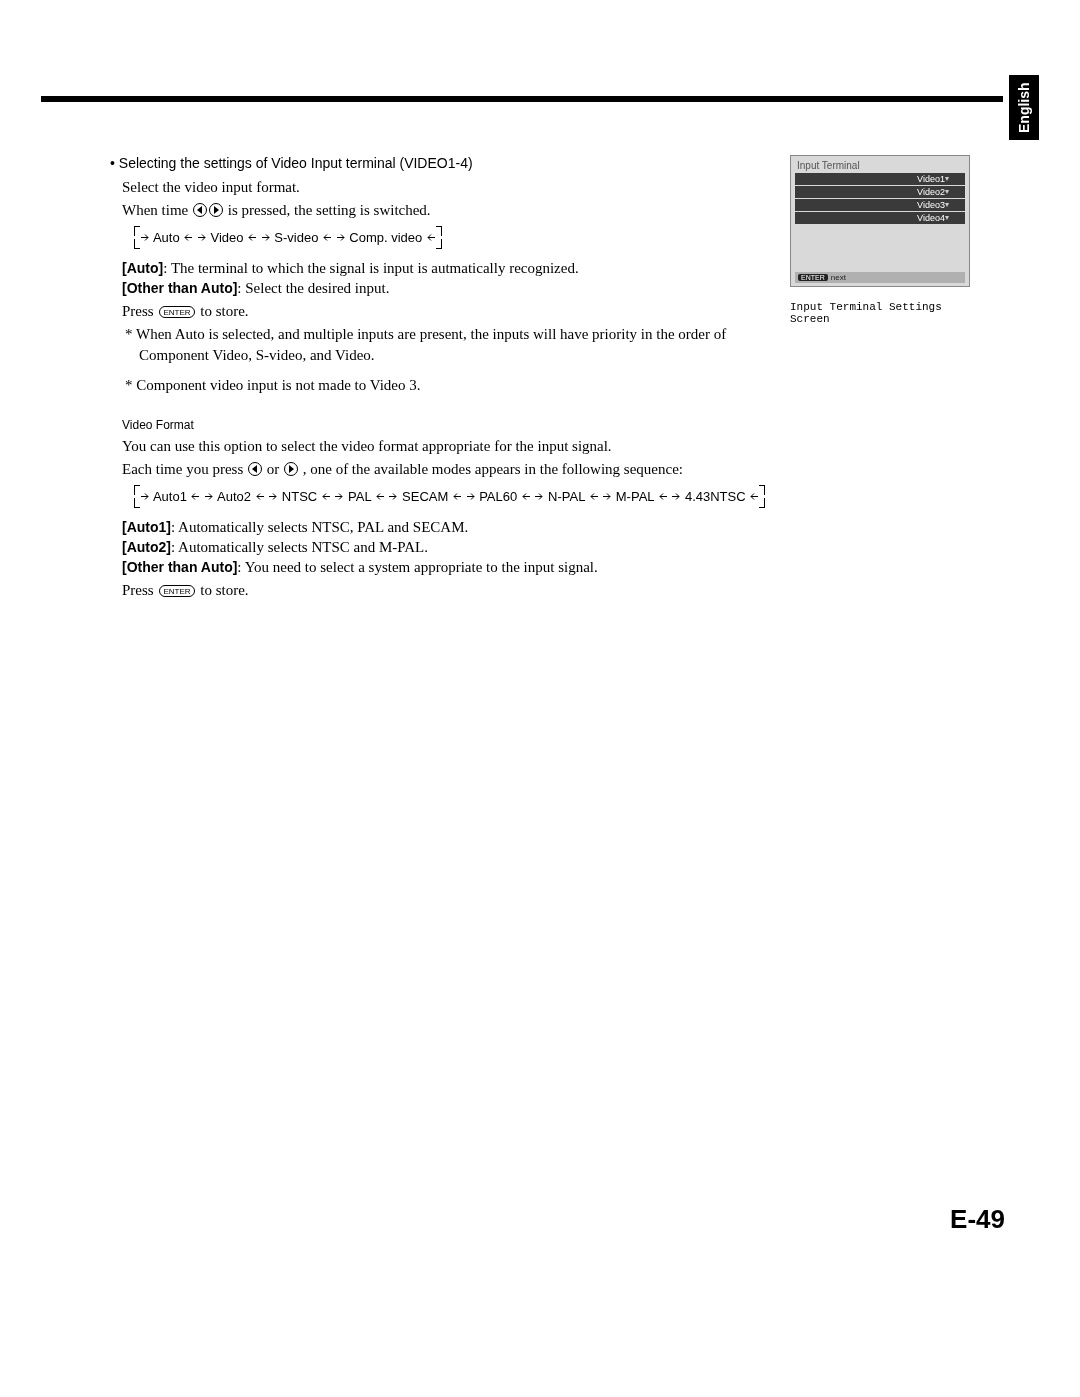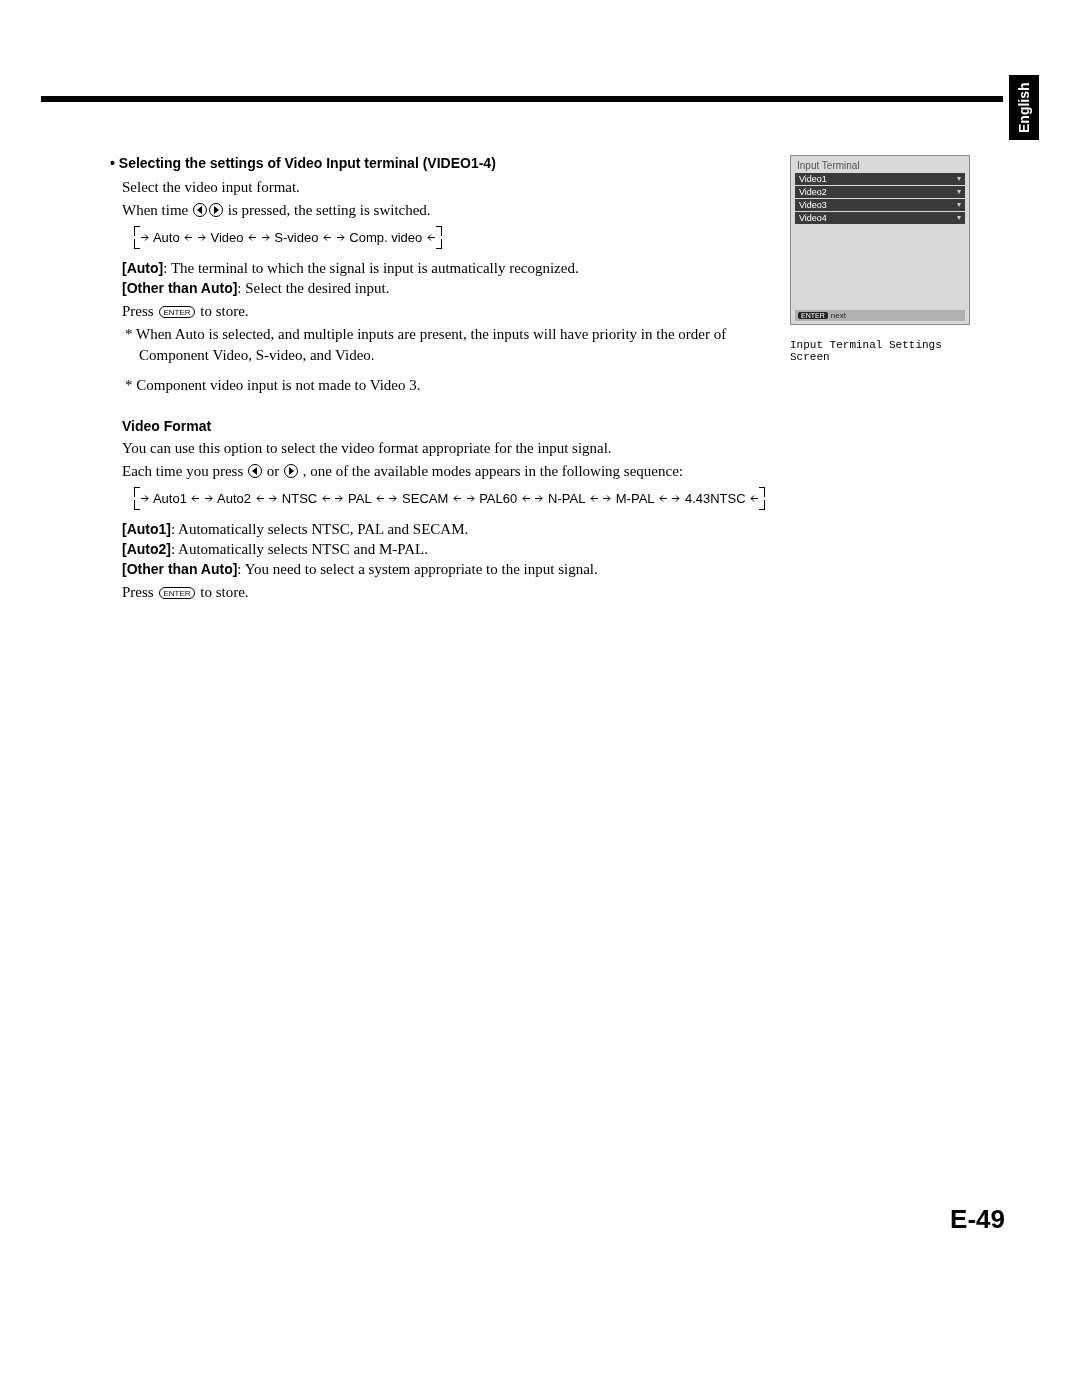--- a/index.html
+++ b/index.html
@@ -54,21 +54,21 @@
       margin-bottom: 14px;
     }
     .two-col {
       display: flex;
       gap: 18px;
     }
     .left-col { flex: 1; }
     .right-col { width: 180px; flex-shrink: 0; }
     .subhead {
       font-family: Arial, Helvetica, sans-serif;
-      font-weight: bold;
+      font-weight: normal;
       font-size: 14px;
       margin-bottom: 6px;
     }
     .bullet-sub { padding-left: 10px; }
     .para { margin: 3px 0 3px 22px; line-height: 1.35; }
     .indent { }
     .indent-b { margin-left: 22px; }
     .seq-box {
       display: inline-block;
       font-family: Arial, Helvetica, sans-serif;
@@ -95,56 +95,56 @@
       font-size: 8px;
       font-family: Arial, sans-serif;
       padding: 1px 3px 0 3px;
       line-height: 9px;
       vertical-align: 1px;
       margin: 0 2px;
     }
     .screen {
       border: 1px solid #888;
       background: #d9d9d9;
-      height: 170px;
+      height: 132px;
       position: relative;
       font-family: Arial, sans-serif;
       font-size: 10px;
       color: #444;
     }
     .screen-head { padding: 4px 6px 2px 6px; color:#555; }
     .screen-row {
       background: #3a3a3a;
       color: #fff;
       margin: 0 4px 1px 4px;
-      padding: 1px 4px;
+      padding: 1px 16px;
       font-size: 9px;
       display:flex;
-      justify-content:space-between;
+      justify-content:flex-end;
     }
     .screen-row .dd { color:#ccc; font-size:8px; }
     .screen-foot {
       position: absolute;
       bottom: 3px; left: 4px; right: 4px;
       background: #b0b0b0;
       padding: 1px 3px;
       font-size: 8px;
       color: #222;
     }
     .screen-foot .chip { background:#222; color:#fff; padding:0 3px; border-radius:2px; font-size:7px; margin-right:3px; }
     .screen-caption {
       font-family: Liberation Mono, monospace;
       font-size: 11px;
       margin-top: 14px;
       color: #000;
     }
     .sub2 {
       font-family: Arial, Helvetica, sans-serif;
-      font-weight: bold;
-      font-size: 14px;
+      font-weight: normal;
+      font-size: 12px;
       margin: 20px 0 4px 22px;
     }
     .bold { font-weight: bold; font-family: Arial, sans-serif; font-size: 14px; }
     .star { margin-left: 25px; padding-left: 14px; text-indent: -14px; }
     .pagefoot {
       position: absolute;
       bottom: 162px;
       right: 75px;
       font-family: Arial, Helvetica, sans-serif;
       font-weight: bold;

